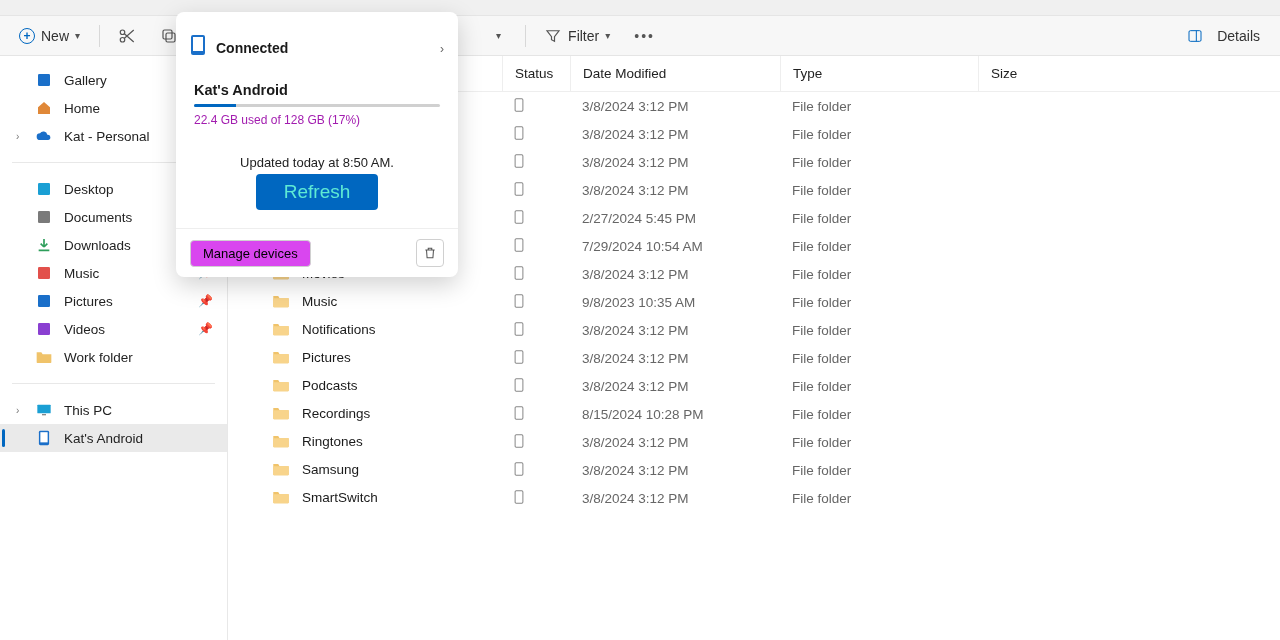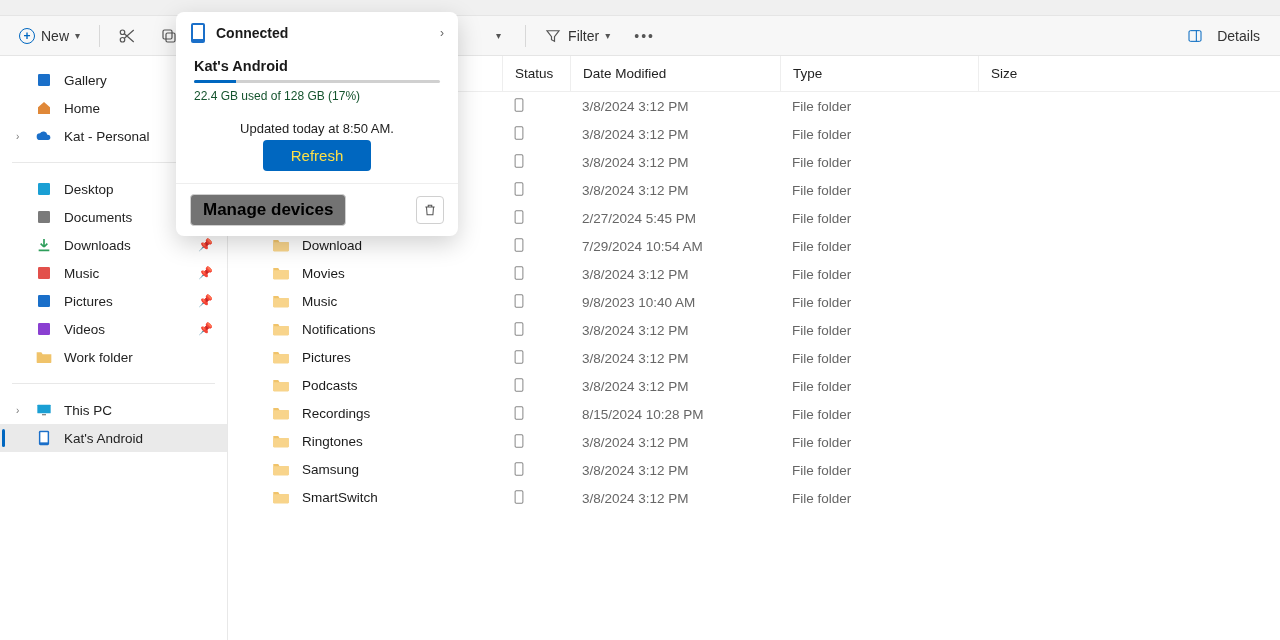--- a/index.html
+++ b/index.html
@@ -50,31 +50,31 @@
 .row .c-name { width: 274px; display: flex; align-items: flex-start; gap: 12px; padding-left: 44px; }
 .row .c-status { width: 68px; padding-left: 12px; color: #888; }
 .row .c-date { width: 210px; padding-left: 12px; color: #666; }
 .row .c-type { width: 198px; padding-left: 12px; color: #666; }
 .row .c-size { flex: 1; padding-left: 12px; color: #666; }
 .folder-ico { width: 18px; height: 14px; }
 .phone-mini { width: 10px; height: 14px; }
 
 
 .popup { position: absolute; left: 176px; top: 12px; width: 282px; background: #fff; border-radius: 8px; box-shadow: 0 8px 24px rgba(0,0,0,0.18); overflow: hidden; z-index: 100; }
-.popup-hd { display: flex; align-items: center; padding: 10px 14px; gap: 10px; }
+.popup-hd { display: flex; align-items: flex-end; padding: 22px 14px; gap: 10px; }
 .popup-hd .title { font-weight: 600; font-size: 14px; flex: 1; }
 .popup-body { padding: 4px 18px 12px 18px; }
 .dev-name { font-weight: 600; font-size: 14.5px; margin-bottom: 6px; }
 .prog-track { height: 3px; background: #d0d0d0; border-radius: 2px; overflow: hidden; margin-bottom: 6px; }
 .prog-fill { height: 100%; width: 17%; background: #0067c0; }
-.storage { font-size: 12px; color: #14532d; margin-bottom: 18px; }
+.storage { font-size: 12px; color: #a21caf; margin-bottom: 28px; }
 .updated { text-align: center; font-size: 13px; color: #222; margin-bottom: 4px; }
-.refresh-btn { display: block; margin: 0 auto 0 auto; background: #0067c0; color: #fde047; border: none; border-radius: 4px; padding: 7px 28px; font-size: 15px; }
+.refresh-btn { display: block; margin: 0 auto 6px auto; background: #0067c0; color: #5eead4; border: none; border-radius: 4px; padding: 7px 28px; font-size: 19px; }
 .popup-ft { border-top: 1px solid #eee; padding: 10px 14px; display: flex; align-items: center; }
-.manage-btn { border: 1px solid #d0d0d0; background: #737373; border-radius: 4px; padding: 5px 12px; font-size: 17px; font-weight: bold; }
+.manage-btn { border: 1px solid #d0d0d0; background: #d946ef; border-radius: 4px; padding: 5px 12px; font-size: 13px; }
 .trash-btn { margin-left: auto; width: 28px; height: 28px; border: 1px solid #d0d0d0; border-radius: 4px; display: flex; align-items: center; justify-content: center; background: #fff; }
 
 .col-headers { padding-left: 0; }
 .col-headers .col-name-spacer { width: 274px; border-left: none; }
 </style>
 </head>
 <body>
 
 <div class="titlebar"></div>
 
@@ -357,21 +357,21 @@
           <div class="c-name">
             <span><svg class="folder-ico" viewBox="0 0 24 20">
                 <path d="M1 3h7l2 3h13v12a1 1 0 0 1-1 1H2a1 1 0 0 1-1-1z" fill="#f0c36a"></path>
                 <path d="M1 6h22v12a1 1 0 0 1-1 1H2a1 1 0 0 1-1-1z" fill="#f8d48b"></path>
               </svg></span>
             <span>Music</span>
           </div>
           <div class="c-status"><span><svg class="phone-mini" viewBox="0 0 12 18">
                 <rect x="1" y="1" width="10" height="16" rx="1.5" fill="none" stroke="#888" stroke-width="1.3"></rect>
               </svg></span></div>
-          <div class="c-date">9/8/2023 10:40 AM</div>
+          <div class="c-date">9/8/2023 10:35 AM</div>
           <div class="c-type">File folder</div>
           <div class="c-size"></div>
         </div>
         <div class="row">
           <div class="c-name">
             <span><svg class="folder-ico" viewBox="0 0 24 20">
                 <path d="M1 3h7l2 3h13v12a1 1 0 0 1-1 1H2a1 1 0 0 1-1-1z" fill="#f0c36a"></path>
                 <path d="M1 6h22v12a1 1 0 0 1-1 1H2a1 1 0 0 1-1-1z" fill="#f8d48b"></path>
               </svg></span>
             <span>Notifications</span>

